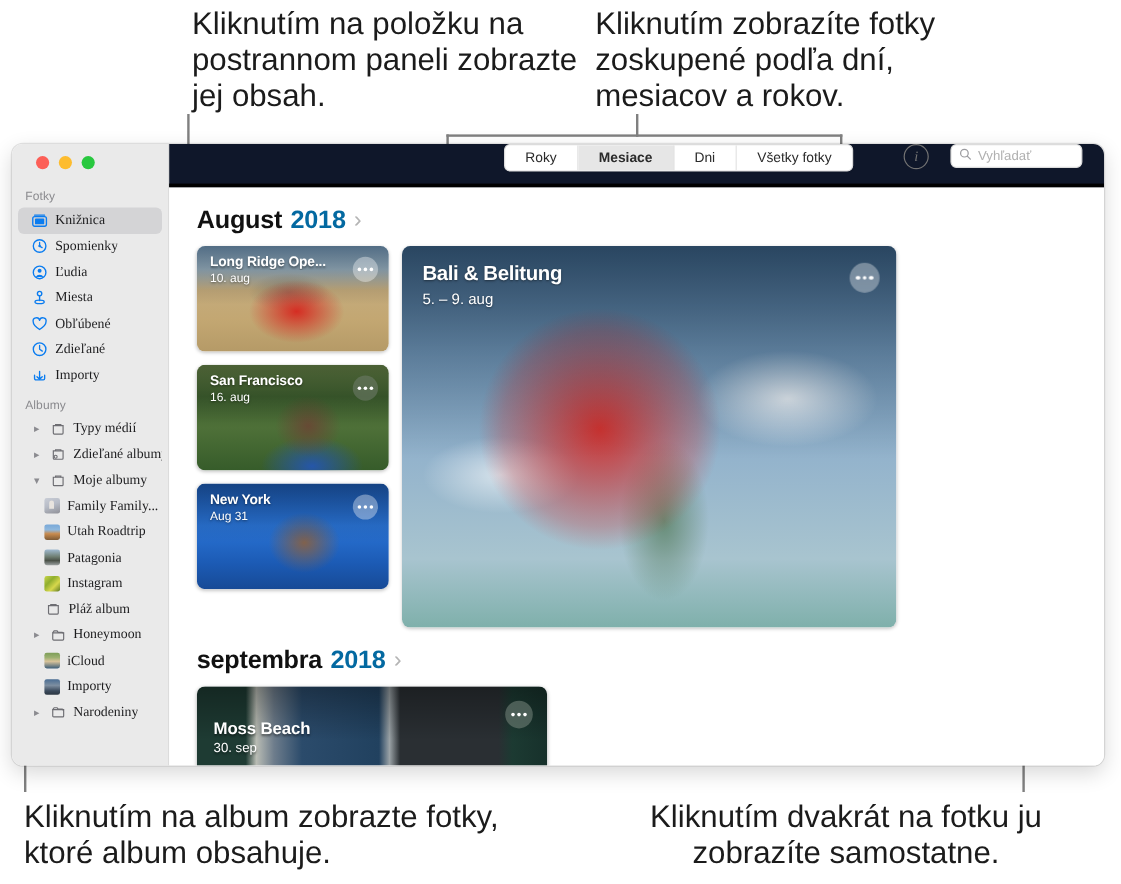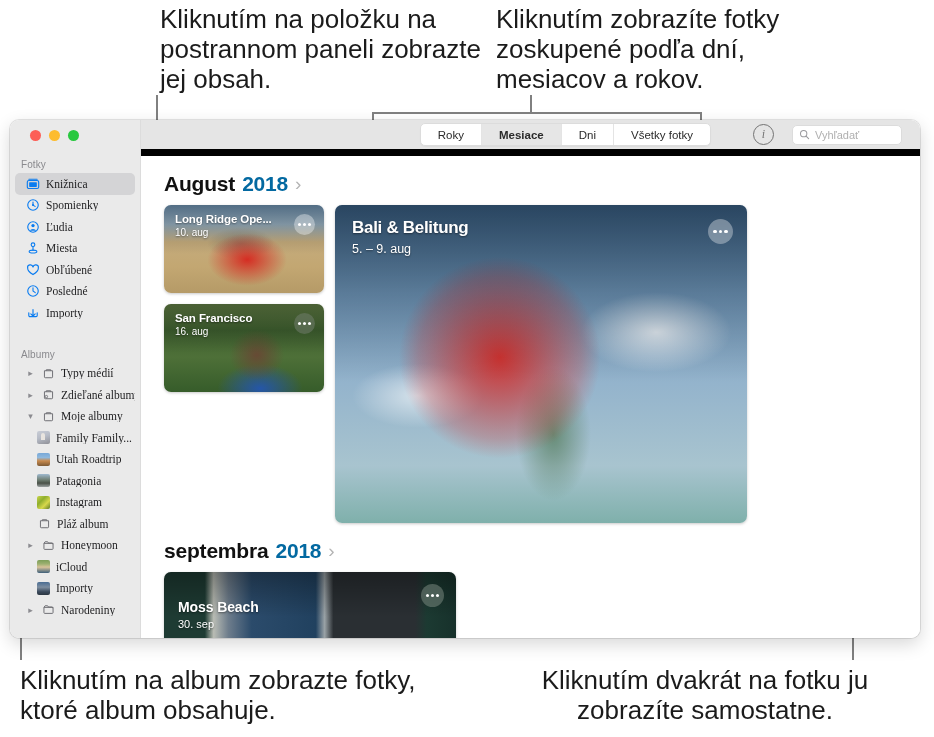--- a/index.html
+++ b/index.html
@@ -102,23 +102,23 @@
   .th-utah{background:linear-gradient(180deg,#78a8d8 0%,#8fb8dd 35%,#c98b4e 60%,#7d5a36 100%);}
   .th-patagonia{background:linear-gradient(180deg,#9fb9cf 0%,#6f7f73 45%,#4a5148 70%,#9aa0a0 100%);}
   .th-instagram{background:linear-gradient(135deg,#c9d64a 0%,#8fae2e 35%,#d7d84c 65%,#5e7a24 100%);}
   .th-icloud{background:linear-gradient(180deg,#7d9e58 0%,#9cb070 30%,#d8c39a 55%,#3d5f7a 100%);}
   .th-importy{background:linear-gradient(180deg,#4a6d93 0%,#7d8ea0 40%,#3b4a5c 75%,#2c3742 100%);}
 
   
   #main{flex:1;min-width:0;display:flex;flex-direction:column;background:#fff;}
   #toolbar{
     height:36px;flex:0 0 36px;
-    background:#e5e5e5;
-    border-bottom:7px solid #000000;
-    display:flex;align-items:center;
+    background:#0f172a;
+    border-bottom:3px solid #000000;
+    display:flex;
     padding:0 18px 0 0;
     box-sizing:border-box;
   }
   .seg{
     margin-left:auto;
     display:flex;align-items:center;
     height:21px;
     border:1px solid #dcdcdc;
     border-radius:5px;
     background:#fff;
@@ -332,34 +332,34 @@
         <span class="lbl">Obľúbené</span>
       </div>
 
       <div class="srow">
         <span class="ic">
           <svg width="14" height="14" viewBox="0 0 16 16">
               <circle cx="8" cy="8" r="6" fill="none" stroke="#0a7cf0" stroke-width="1.3"></circle>
               <path d="M8 4.4V8l2.6 1.8" stroke="#0a7cf0" stroke-width="1.25" fill="none" stroke-linecap="round"></path>
             </svg>
         </span>
-        <span class="lbl">Posledné</span>
+        <span class="lbl">Zdieľané</span>
       </div>
 
       <div class="srow">
         <span class="ic">
           <svg width="14" height="14" viewBox="0 0 16 16">
               <path d="M3.2 6.3V3.2A1.3 1.3 0 0 1 4.5 1.9h7A1.3 1.3 0 0 1 12.8 3.2v3.1" fill="none" stroke="#0a7cf0" stroke-width="1.3" stroke-linecap="round" transform="translate(0,6) scale(1,-1) translate(0,-8)"></path>
               <path d="M8 4v7.4M5.5 9l2.5 2.5L10.5 9" fill="none" stroke="#0a7cf0" stroke-width="1.3" stroke-linecap="round" stroke-linejoin="round"></path>
             </svg>
         </span>
         <span class="lbl">Importy</span>
       </div>
 
-      <div class="sec-label" style="margin-top:22px;">Albumy</div>
+      <div class="sec-label" style="margin-top:6px;">Albumy</div>
 
       <div class="srow indent2">
         <span class="tw">▸</span>
         <span class="ic">
           <svg width="13" height="13" viewBox="0 0 16 16">
               <path d="M3 4.6h10v7.6a1 1 0 0 1-1 1H4a1 1 0 0 1-1-1z" fill="none" stroke="#6e6e73" stroke-width="1.2"></path>
               <path d="M5.3 4.6V3.4h5.4v1.2" fill="none" stroke="#6e6e73" stroke-width="1.2"></path>
             </svg>
         </span>
         <span class="lbl">Typy médií</span>
@@ -498,20 +498,33 @@
                 <div class="t">San Francisco</div>
                 <div class="d">16. aug</div>
               </div>
               <div class="more sage">
                   <i></i>
                   <i></i>
                   <i></i>
                 </div>
             </div>
 
+            <div class="card" style="height:88px;">
+              <div class="ph-newyork" style="position:absolute;inset:0;"></div>
+              <div class="grad"></div>
+              <div class="cap">
+                <div class="t">New York</div>
+                <div class="d">Aug 31</div>
+              </div>
+              <div class="more blue">
+                  <i></i>
+                  <i></i>
+                  <i></i>
+                </div>
+            </div>
 
           </div>
 
           <div class="card big" style="width:412px;height:318px;">
             <div class="ph-bali" style="position:absolute;inset:0;"></div>
             <div class="grad"></div>
             <div class="cap">
               <div class="t">Bali &amp; Belitung</div>
               <div class="d">5. – 9. aug</div>
             </div>

